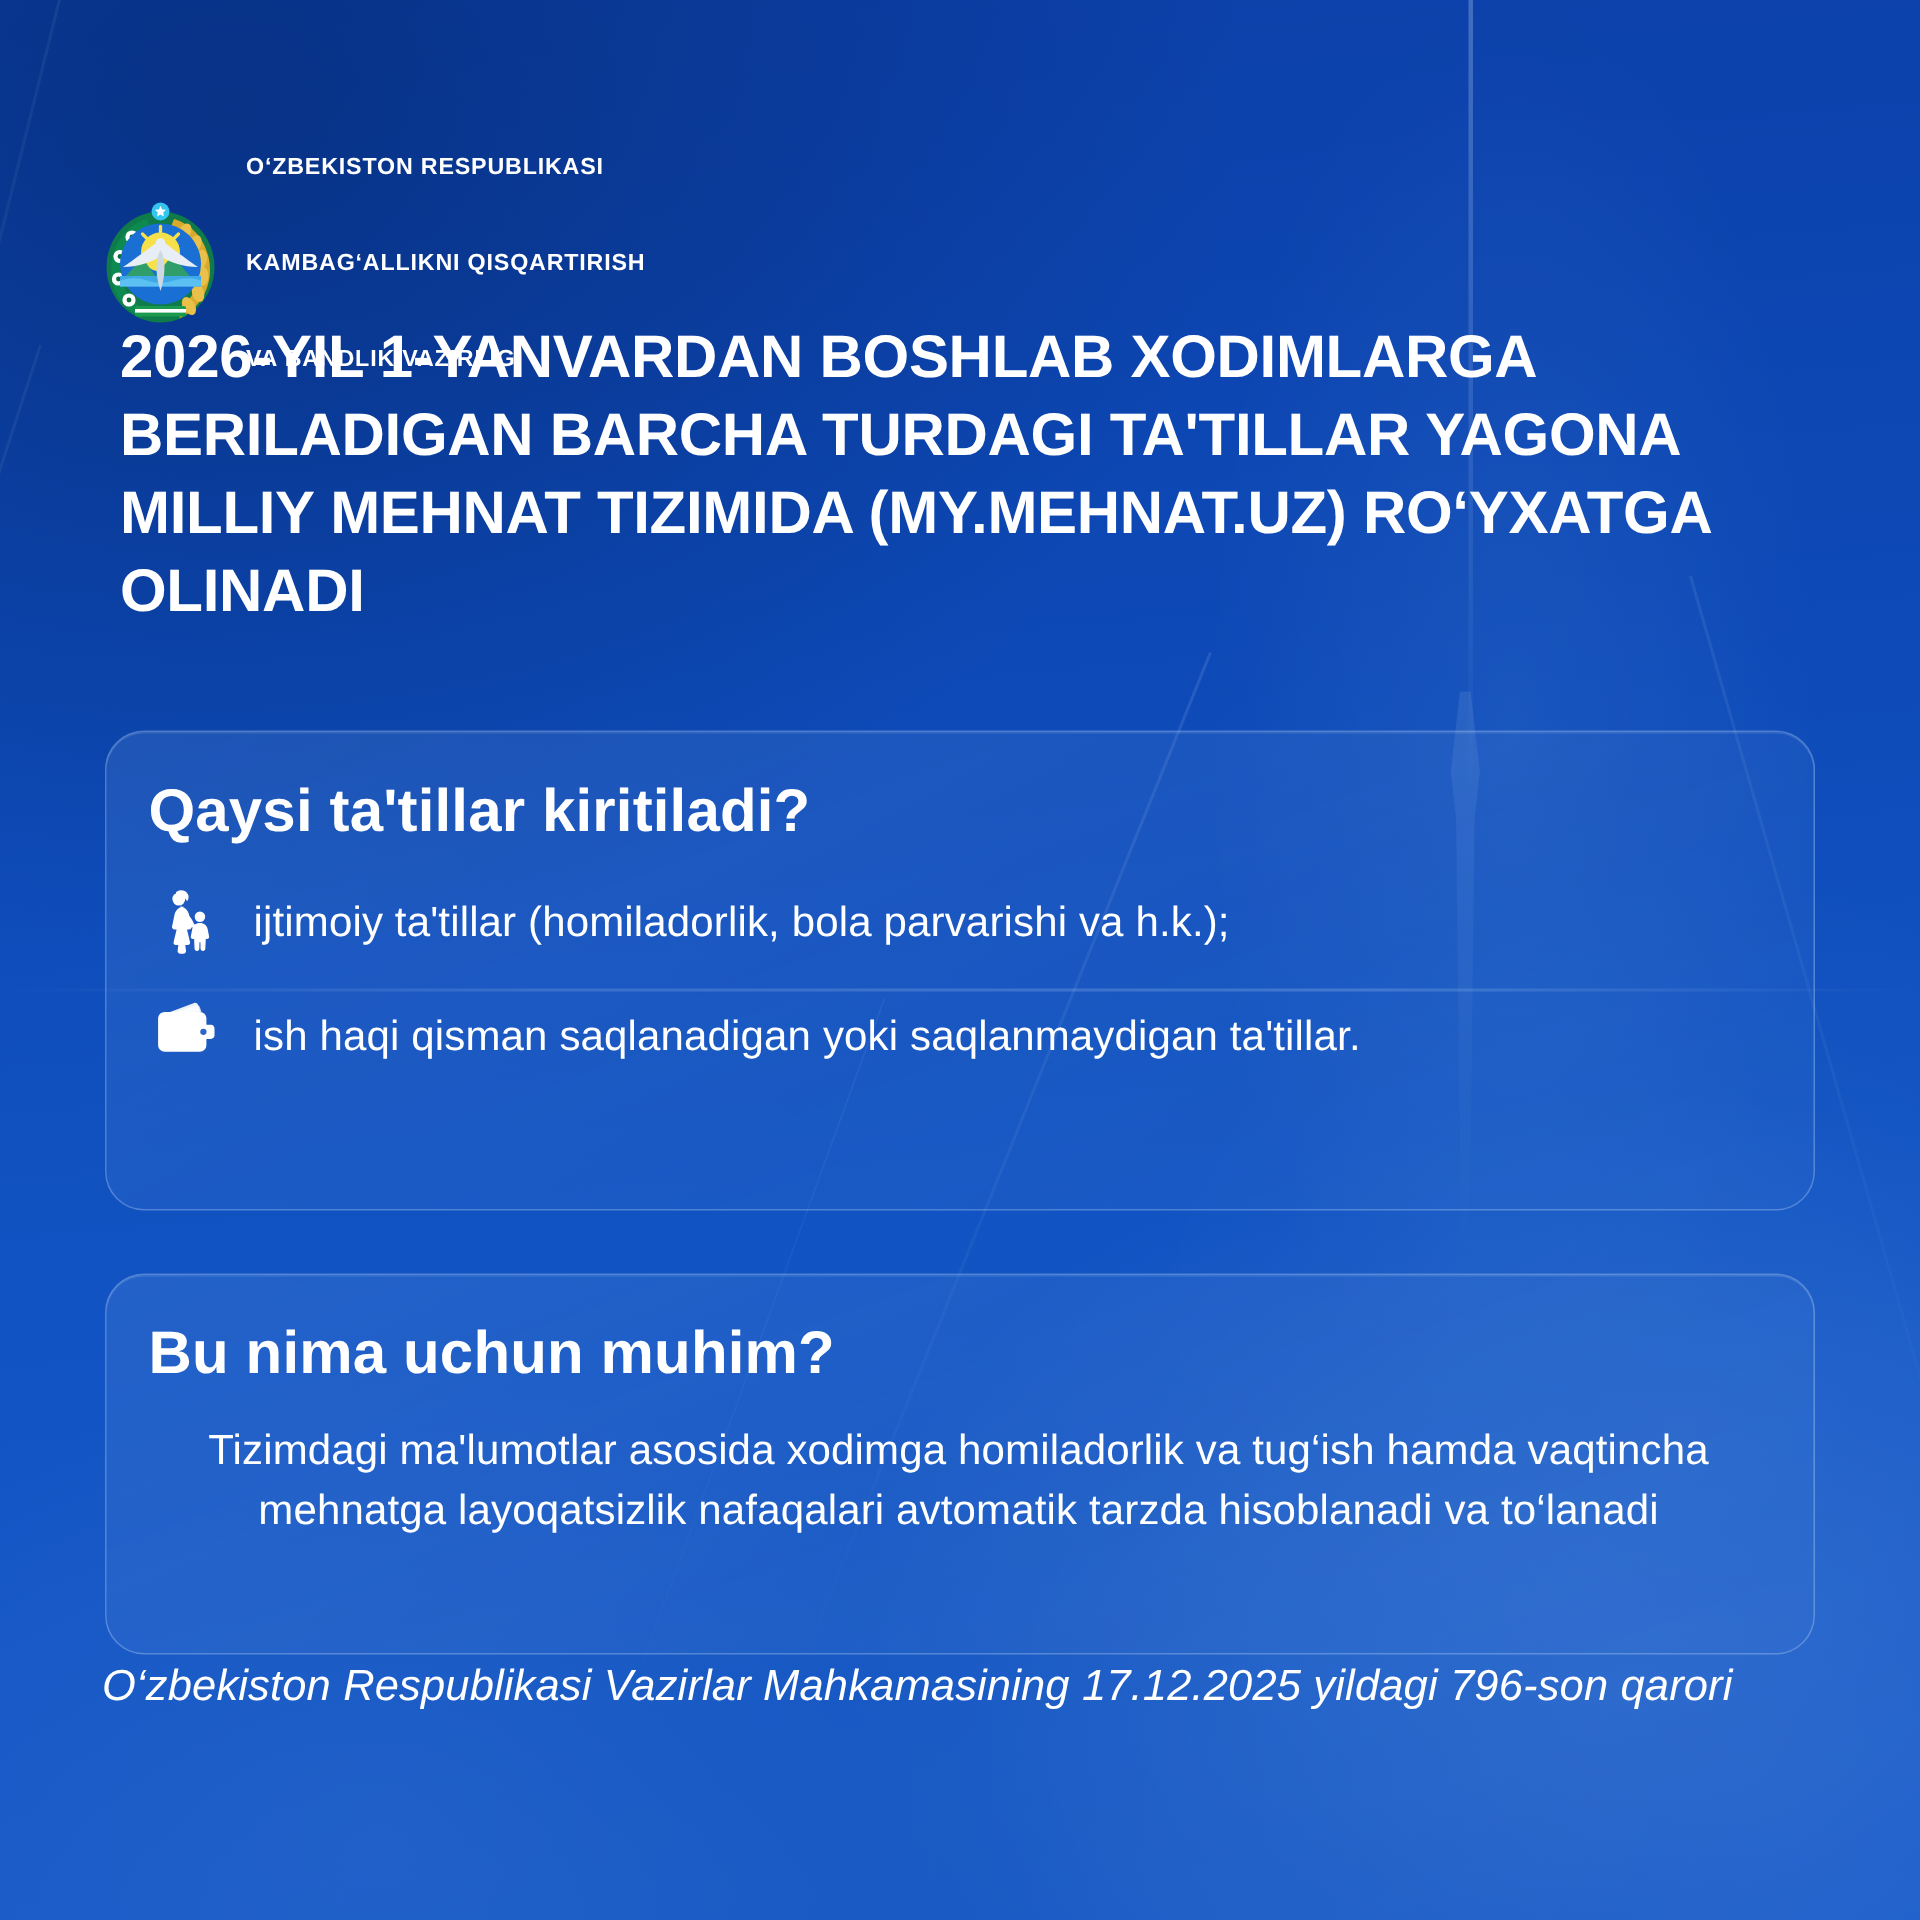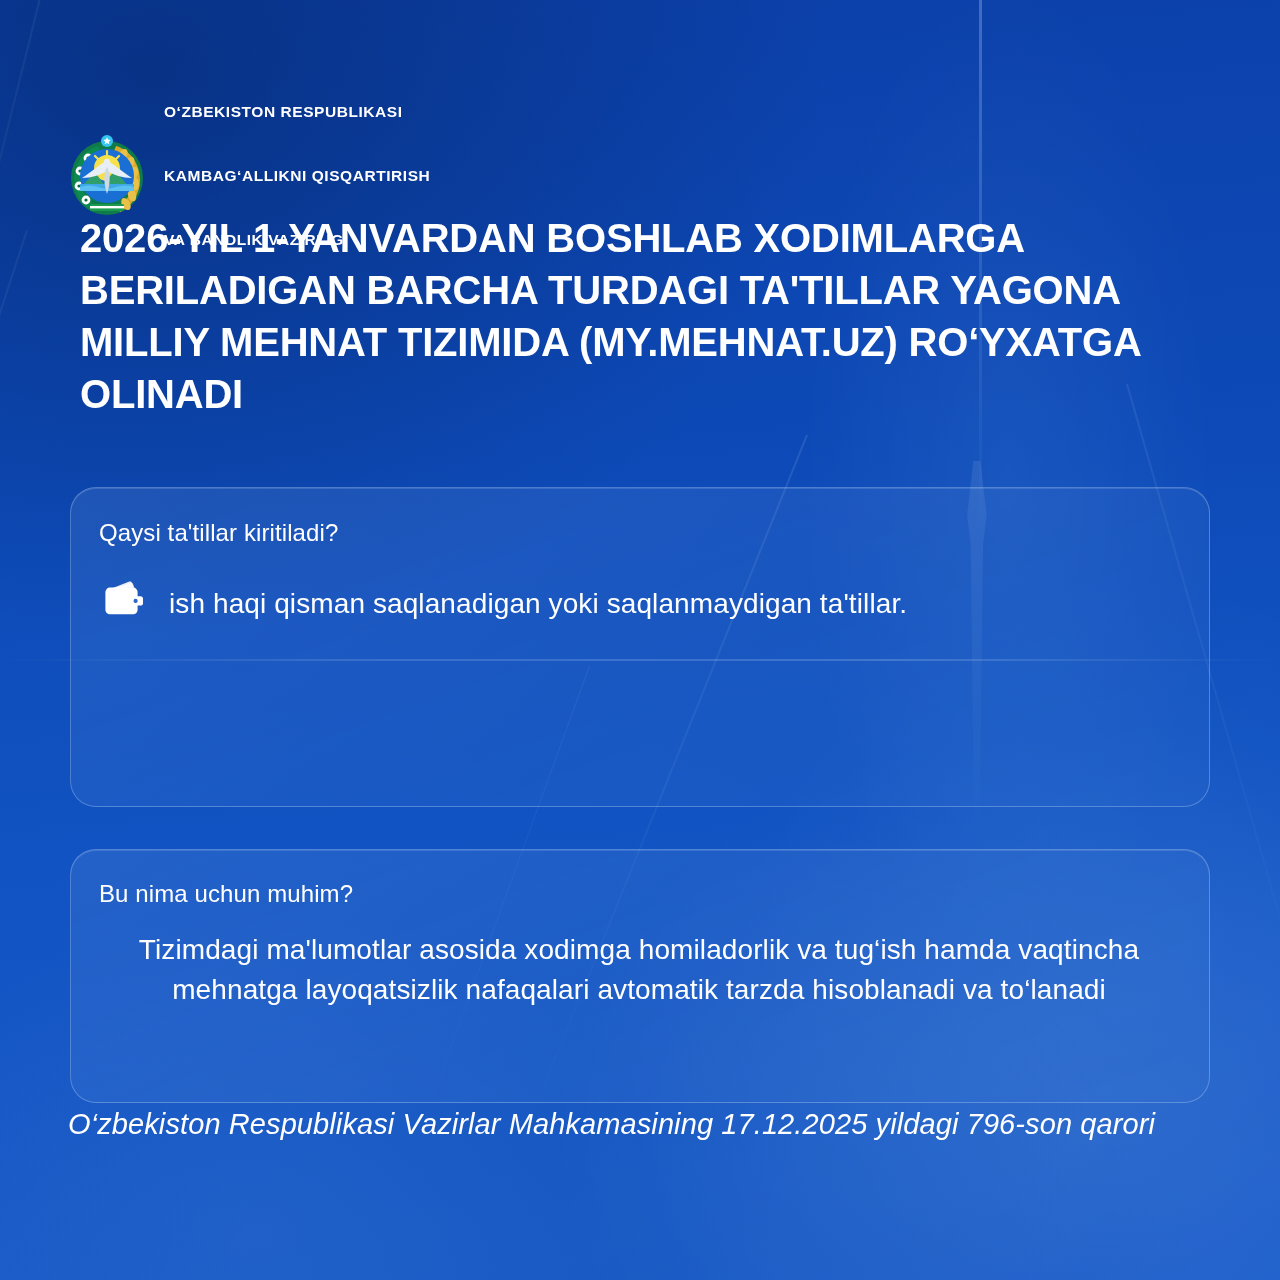--- a/index.html
+++ b/index.html
@@ -159,22 +159,22 @@
     border-radius: 26px;
     border: 1px solid rgba(205,225,252,.30);
     background: linear-gradient(160deg, rgba(126,170,233,.17), rgba(110,158,228,.10) 55%, rgba(100,150,225,.07));
     box-shadow: inset 0 1px 0 rgba(235,245,255,.14);
   }
 
   #card-1 { top: 487px; height: 320px; }
   #card-2 { top: 849px; height: 254px; }
 
   .card-title {
-    font-size: 24px;
-    font-weight: normal;
+    font-size: 40px;
+    font-weight: bold;
     color: #ffffff;
     letter-spacing: .1px;
   }
 
   #card-1 .card-title { margin: 31px 0 0 28px; }
   #card-2 .card-title { margin: 30px 0 0 28px; }
 
   
   .bullet-list {
     list-style: none;
@@ -315,20 +315,40 @@
   </div>
 
   <h1 class="headline">2026-YIL 1-YANVARDAN BOSHLAB XODIMLARGA BERILADIGAN BARCHA TURDAGI TA'TILLAR YAGONA MILLIY MEHNAT TIZIMIDA (MY.MEHNAT.UZ) RO‘YXATGA OLINADI</h1>
 
   <section class="card" id="card-1">
     <h2 class="card-title">Qaysi ta'tillar kiritiladi?</h2>
 
     <ul class="bullet-list">
 
 
+      <li class="bullet-item">
+        <span class="bullet-icon">
+          <svg width="36" height="44" viewBox="0 0 36 44" fill="#ffffff">
+
+            <path d="M13.2 2.2 c2.6 -1.4 6 -.4 7.2 2.2 .7 1.6 .3 3.3 -.7 4.5 -1.1 -2.6 -3.6 -4.2 -6.4 -4.1 -1 0 -1.6 -1.9 -.1 -2.6 z"></path>
+            <circle cx="14.2" cy="7.4" r="4.3"></circle>
+
+            <path d="M14.2 12.4 c3.6 0 6.2 2.3 6.9 5.6 l1.6 7.6 c.2 1.1 -.6 2 -1.7 2 h-1.2 l-.1 .2 2 8.4 c.2 1 -.5 1.8 -1.5 1.8 h-1.7 l.5 3.9 c.1 1.1 -.7 2 -1.8 2 h-2 c-1.1 0 -1.9 -.9 -1.8 -2 l.5 -3.9 h-1.7 c-1 0 -1.7 -.8 -1.5 -1.8 l2 -8.4 -.1 -.2 h-1.2 c-1.1 0 -1.9 -.9 -1.7 -2 l1.6 -7.6 c.7 -3.3 3.3 -5.6 6.9 -5.6 z"></path>
+
+            <path d="M20.6 18.4 c1.6 1.2 3 3.4 3.7 5.8 .3 1 -.2 1.9 -1.1 2.1 -.9 .2 -1.8 -.4 -2 -1.4 -.5 -1.9 -1.6 -3.6 -2.8 -4.5 z"></path>
+
+            <circle cx="28.3" cy="19.2" r="3.5"></circle>
+
+            <path d="M28.3 23.4 c2.8 0 4.7 1.8 5.2 4.3 l.9 4.6 c.2 .9 -.5 1.7 -1.4 1.7 h-1 l.2 .2 -.3 6.2 c0 .9 -.7 1.6 -1.6 1.6 -.9 0 -1.6 -.7 -1.6 -1.6 l-.1 -4.2 h-.6 l-.1 4.2 c0 .9 -.7 1.6 -1.6 1.6 -.9 0 -1.6 -.7 -1.6 -1.6 l-.3 -6.2 .2 -.2 h-1 c-.9 0 -1.6 -.8 -1.4 -1.7 l.9 -4.6 c.5 -2.5 2.4 -4.3 5.2 -4.3 z"></path>
+
+            <path d="M24.1 26.6 c-1 -.9 -2.1 -1.8 -2.9 -2.3 l1.1 -2 c1 .6 2.2 1.6 3.2 2.6 z"></path>
+          </svg>
+        </span>
+        <span class="bullet-text">ijtimoiy ta'tillar (homiladorlik, bola parvarishi va h.k.);</span>
+      </li>
 
       <li class="bullet-item">
         <span class="bullet-icon">
           <svg width="42" height="38" viewBox="0 0 42 38" fill="#ffffff">
 
             <path d="M9.6 9.4 L27.4 2.6 c1 -.4 2.1 .1 2.5 1.1 l1.8 4.8 -21.4 .9 z" opacity=".92"></path>
             <path d="M13.4 9.1 L29 4.2 c.9 -.3 1.9 .2 2.2 1.1 l1.2 3.6 -19 .2 z" opacity=".75"></path>
 
             <rect x="3.4" y="8.6" width="32.2" height="26.6" rx="4.4"></rect>
 

